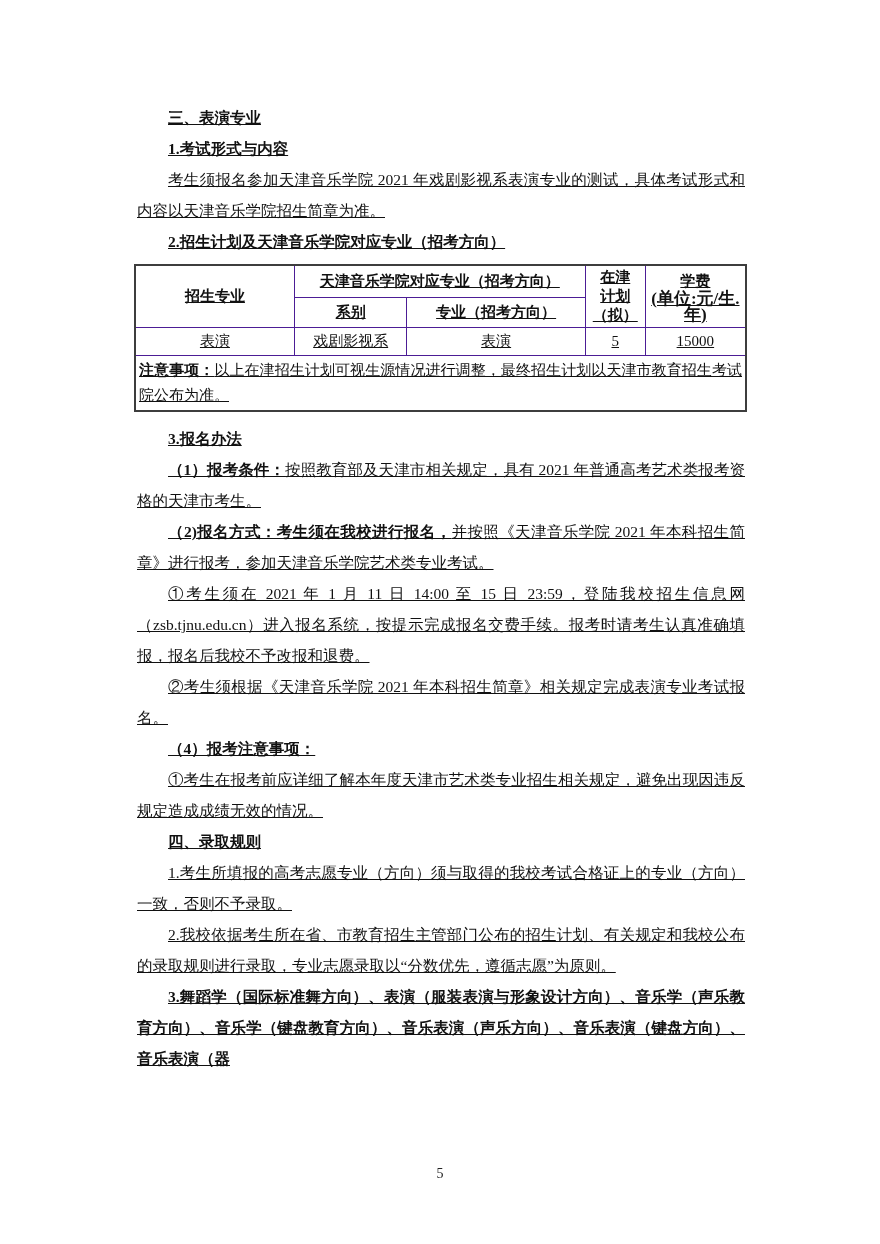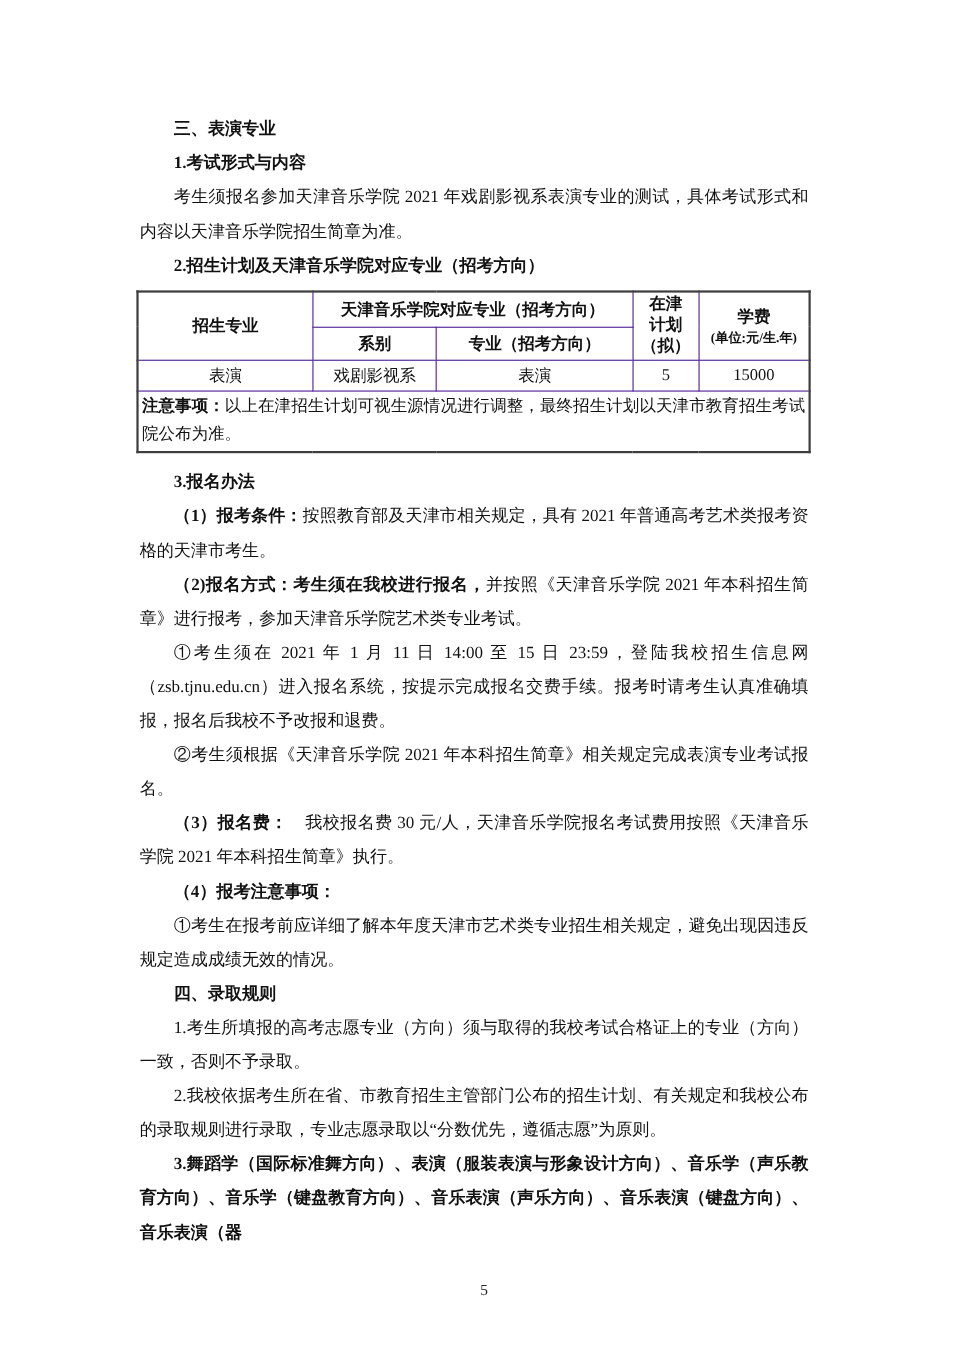--- a/index.html
+++ b/index.html
@@ -6,25 +6,26 @@
   html, body { background: #ffffff; }
   body {
     width: 880px; height: 1244px;
     position: relative;
     overflow: hidden;
     font-family: "Liberation Serif", "DejaVu Serif", serif;
     color: #111111;
   }
   .doc {
     position: absolute;
-    left: 127px; top: 102px;
+    left: 137px; top: 102px;
     width: 608px;
     font-size: 15.5px;
     line-height: 31px;
     text-align: justify;
+    text-decoration: underline;
   }
   .heading {
     font-weight: bold;
     text-indent: 2em;
   }
   .para { text-indent: 2em; }
   .para b { font-weight: bold; }
 
   
   table.plan {
@@ -46,21 +47,21 @@
   tr.hrow1 td { height: 30px; }
   tr.hrow2 td { height: 28px; }
   tr.drow  td { height: 28px; }
   td.plan-cell {
     white-space: pre-line;
     line-height: 19px;
     font-size: 14.5px;
     padding: 1px 2px;
   }
   td.fee-cell .fee-title { font-size: 15px; line-height: 20px; }
-  td.fee-cell .fee-unit  { font-size: 12px; line-height: 16px; }
+  td.fee-cell .fee-unit  { font-size: 17px; line-height: 16px; }
   td.note-cell {
     text-align: justify;
     font-size: 14px;
     line-height: 25px;
     padding: 8px 9px 10px 9px;
   }
   .page-num {
     position: absolute;
     left: 0; right: 0;
     top: 1166px;
@@ -122,21 +123,20 @@
   <div class="heading">3.报名办法</div>
 
   <div class="para"><b>（1）报考条件：</b><span>按照教育部及天津市相关规定，具有 2021 年普通高考艺术类报考资格的天津市考生。</span></div>
 
   <div class="para"><b>（2)报名方式：考生须在我校进行报名，</b><span>并按照《天津音乐学院 2021 年本科招生简章》进行报考，参加天津音乐学院艺术类专业考试。</span></div>
 
   <div class="para">①考生须在 2021 年 1 月 11 日 14:00 至 15 日 23:59，登陆我校招生信息网（zsb.tjnu.edu.cn）进入报名系统，按提示完成报名交费手续。报考时请考生认真准确填报，报名后我校不予改报和退费。</div>
 
   <div class="para">②考生须根据《天津音乐学院 2021 年本科招生简章》相关规定完成表演专业考试报名。</div>
 
-  <div class="para"><b>（3）报名费：</b><span>　我校报名费 30 元/人，天津音乐学院报名考试费用按照《天津音乐学院 2021 年本科招生简章》执行。</span></div>
 
   <div class="para"><b>（4）报考注意事项：</b></div>
 
   <div class="para">①考生在报考前应详细了解本年度天津市艺术类专业招生相关规定，避免出现因违反规定造成成绩无效的情况。</div>
 
 
   <div class="heading">四、录取规则</div>
 
   <div class="para">1.考生所填报的高考志愿专业（方向）须与取得的我校考试合格证上的专业（方向）一致，否则不予录取。</div>
 

